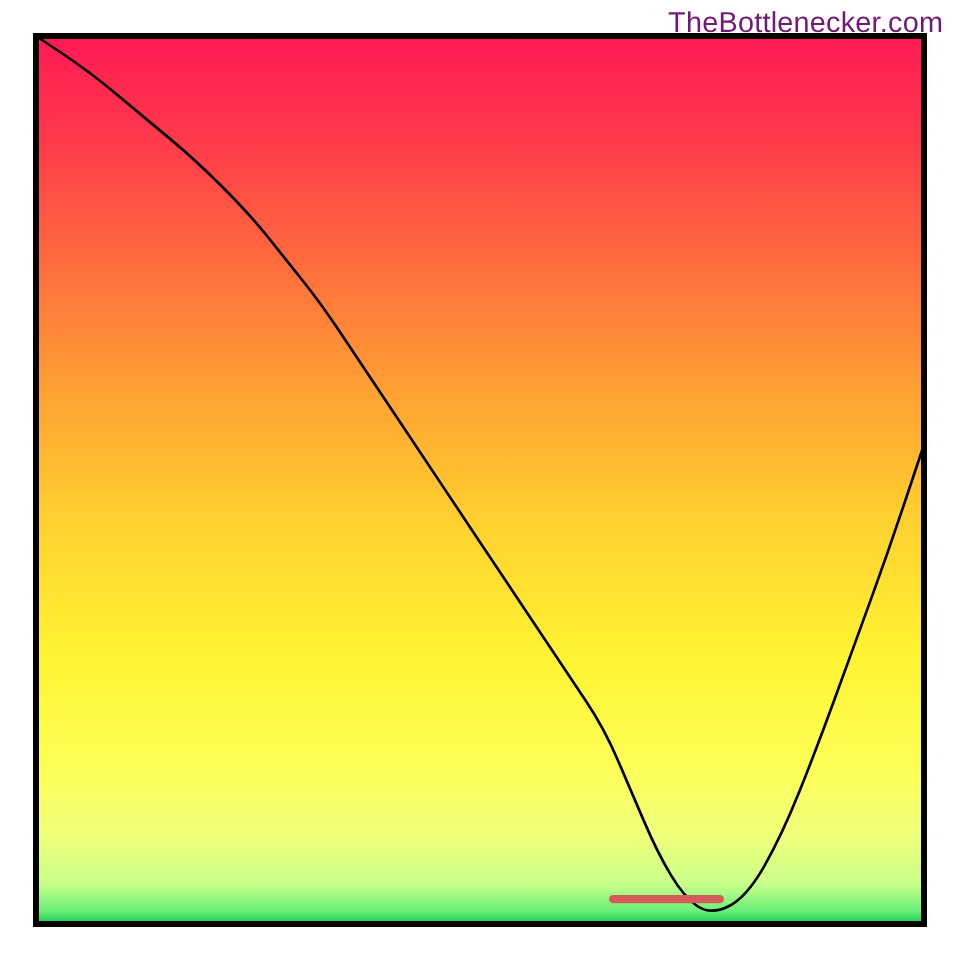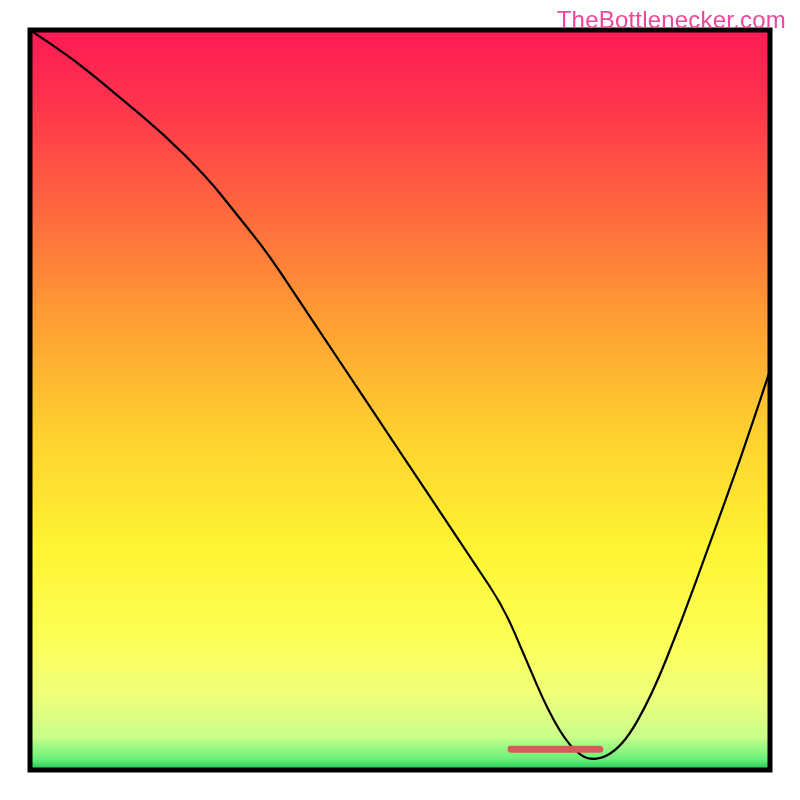--- a/index.html
+++ b/index.html
@@ -12,21 +12,21 @@
   }
   .container {
     position: relative;
     width: 800px;
     height: 800px;
   }
   .watermark {
     position: absolute;
     top: 6px;
     right: 14px;
-    color: #ec4899;
+    color: #701a75;
     font-size: 24px;
     font-weight: 400;
     letter-spacing: 0.2px;
     z-index: 10;
   }
   svg.chart {
     position: absolute;
     top: 0;
     left: 0;
   }

